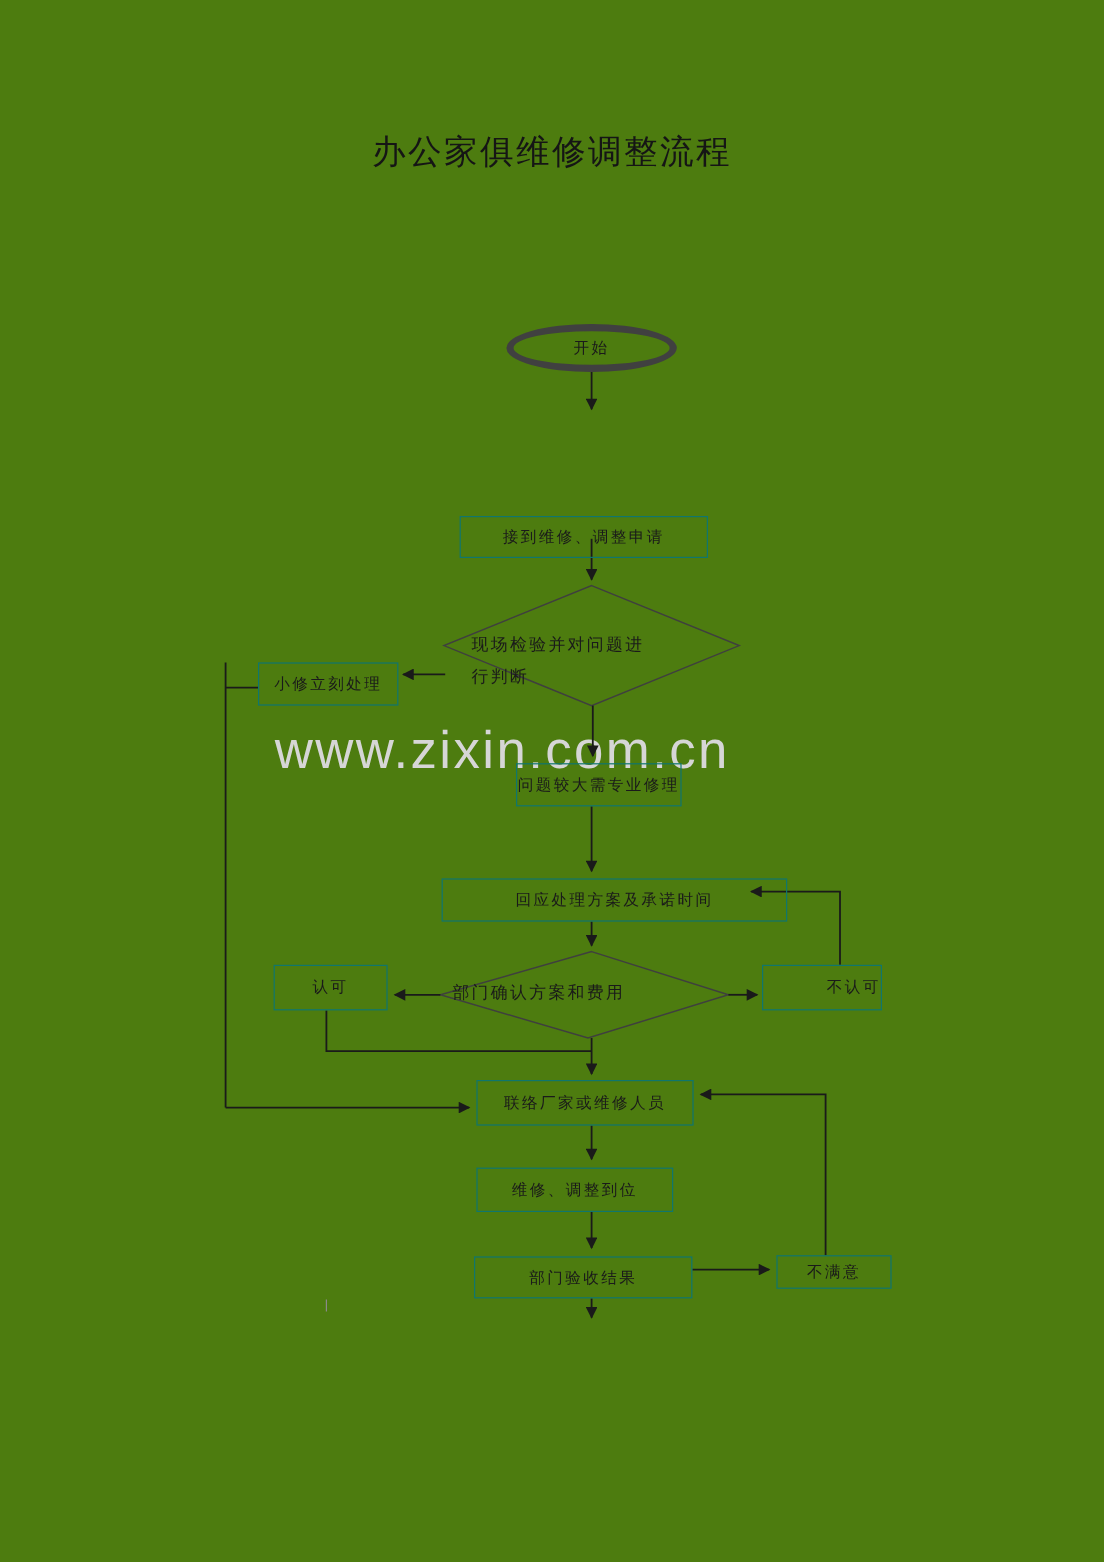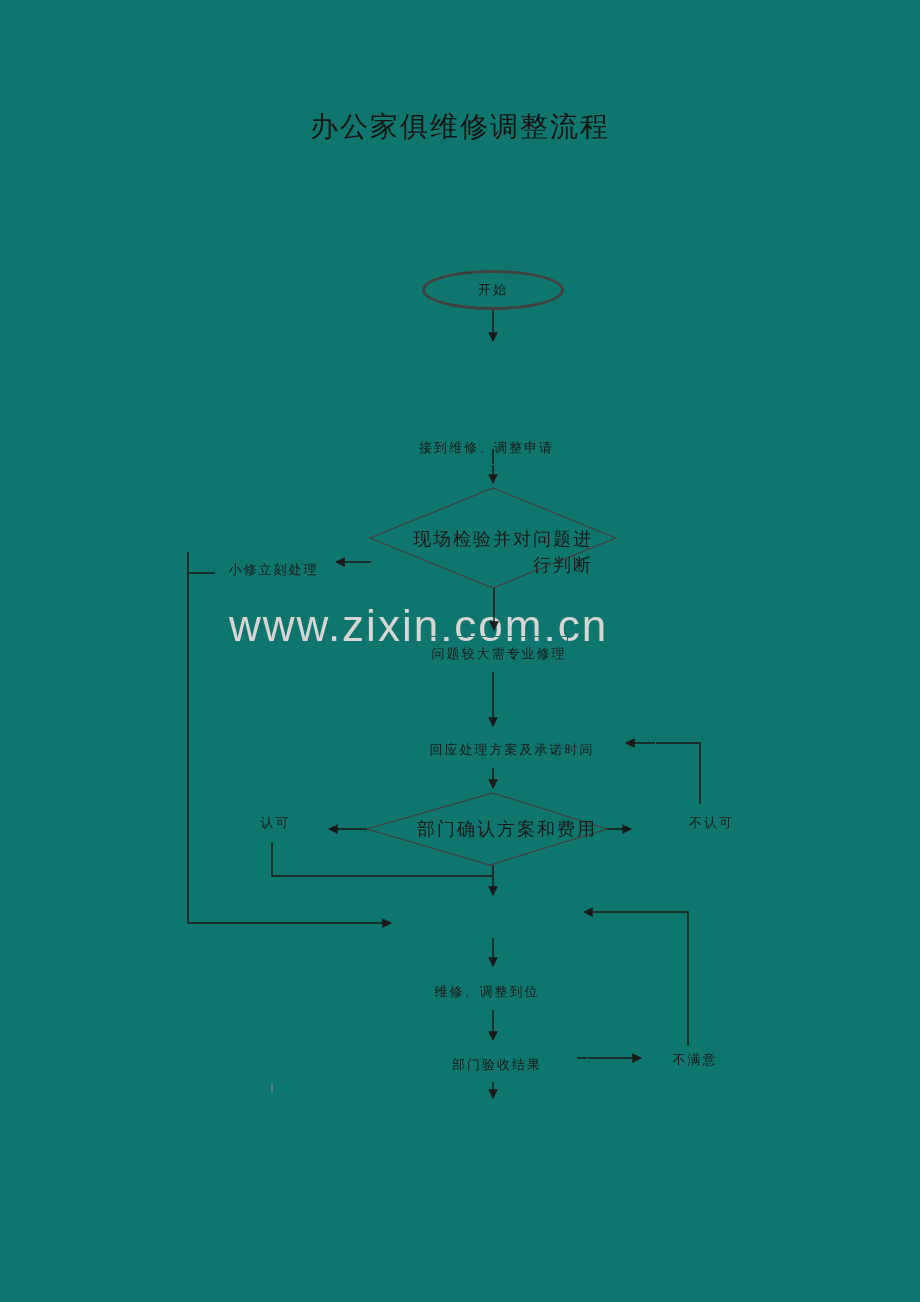--- a/index.html
+++ b/index.html
@@ -1,19 +1,19 @@
 <!DOCTYPE html>
 <html><head>
 <meta charset="utf-8">
 <style>
   html,body{margin:0;padding:0;background:#fff;}
   #page{
     position:relative;
     width:920px;height:1302px;
-    background:#0f766e;
+    background:#4d7c0f;
     font-family:"Liberation Serif", serif;
     color:#1a1a1a;
     overflow:hidden;
   }
   .title{
     position:absolute;
     left:0; top:108px; width:920px;
     text-align:center;
     font-size:28px;
     letter-spacing:2px;
@@ -42,27 +42,27 @@
     justify-content:center;
     font-size:13px;
     letter-spacing:2px;
     text-align:center;
     color:#1a1a1a;
     z-index:2;
     box-sizing:border-box;
     background:transparent;
   }
   .rect{ border:1px solid #0f766e; }
-  .ellipse{ border:3px solid #404040; border-radius:50%; }
+  .ellipse{ border:6px solid #404040; border-radius:50%; }
   .diamond-label{
     position:absolute;
     z-index:2;
-    font-size:18px;
+    font-size:14px;
     letter-spacing:2px;
-    text-align:right;
+    text-align:left;
     line-height:26px;
     color:#1a1a1a;
   }
 </style>
 </head>
 <body>
 
 <div id="page">
 
   <div class="title">办公家俱维修调整流程</div>
@@ -133,26 +133,29 @@
   </div>
 
   <div class="node rect" style="left:228px;top:804px;width:95px;height:38px;text-align:right;">
     <span>认可</span>
   </div>
 
   <div class="node rect" style="left:635px;top:804px;width:100px;height:38px;justify-content:flex-end;">
     <span>不认可</span>
   </div>
 
+  <div class="node rect" style="left:397px;top:900px;width:181px;height:38px;">
+    <span>联络厂家或维修人员</span>
+  </div>
 
-  <div class="node rect" style="left:397px;top:973px;width:180px;height:37px;">
+  <div class="node rect" style="left:397px;top:973px;width:164px;height:37px;">
     <span>维修、调整到位</span>
   </div>
 
-  <div class="node rect" style="left:395px;top:1047px;width:182px;height:35px;margin-left:11px;">
+  <div class="node rect" style="left:395px;top:1047px;width:182px;height:35px;">
     <span>部门验收结果</span>
   </div>
 
   <div class="node rect" style="left:647px;top:1046px;width:96px;height:28px;">
     <span>不满意</span>
   </div>
 
 </div>
 
 </body></html>

